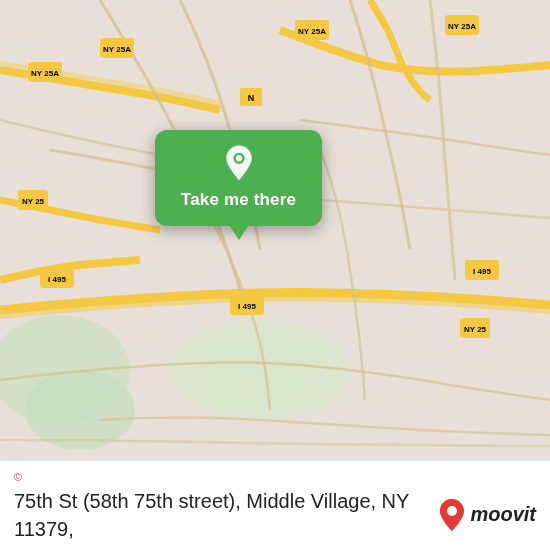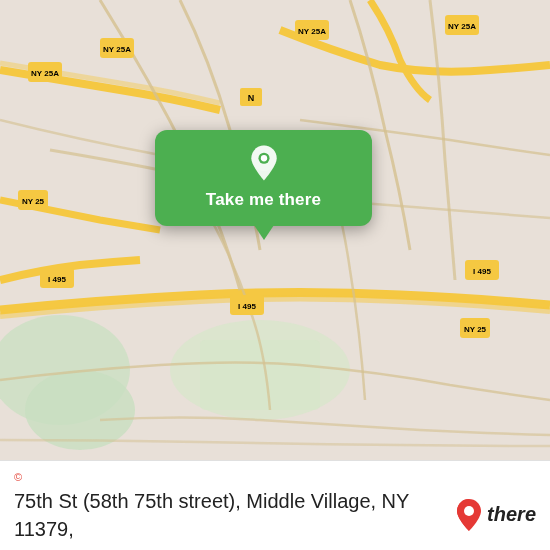--- a/index.html
+++ b/index.html
@@ -25,21 +25,21 @@
       height: 100%;
       position: absolute;
       top: 0; left: 0;
     }
 
     
     .popup-card {
       position: absolute;
       top: 130px;
       left: 155px;
-      width: 217px;
+      width: 167px;
       background: #4caf50;
       border-radius: 12px;
       display: flex;
       flex-direction: column;
       align-items: center;
       padding: 14px 18px 16px 18px;
       box-shadow: 0 4px 16px rgba(0,0,0,0.35);
       z-index: 10;
     }
 
@@ -218,16 +218,16 @@
     <div class="address-text">
       <span>75th St (58th 75th street), Middle Village, NY 11379,</span><br>
     </div>
     <div class="moovit-logo">
 
       <svg width="28" height="34" viewBox="0 0 28 34" xmlns="http://www.w3.org/2000/svg">
         <path d="M14 1 C7.373 1 2 6.373 2 13 C2 21 14 33 14 33 C14 33 26 21 26 13 C26 6.373 20.627 1 14 1 Z" fill="#e53935"></path>
         <path d="M14 1 C7.373 1 2 6.373 2 13 C2 21 14 33 14 33" fill="#e53935"></path>
         <circle cx="14" cy="13" r="5" fill="white"></circle>
       </svg>
-      <span class="moovit-text">there</span>
+      <span class="moovit-text">moovit</span>
     </div>
   </div>
 </div>
 
 </body></html>

